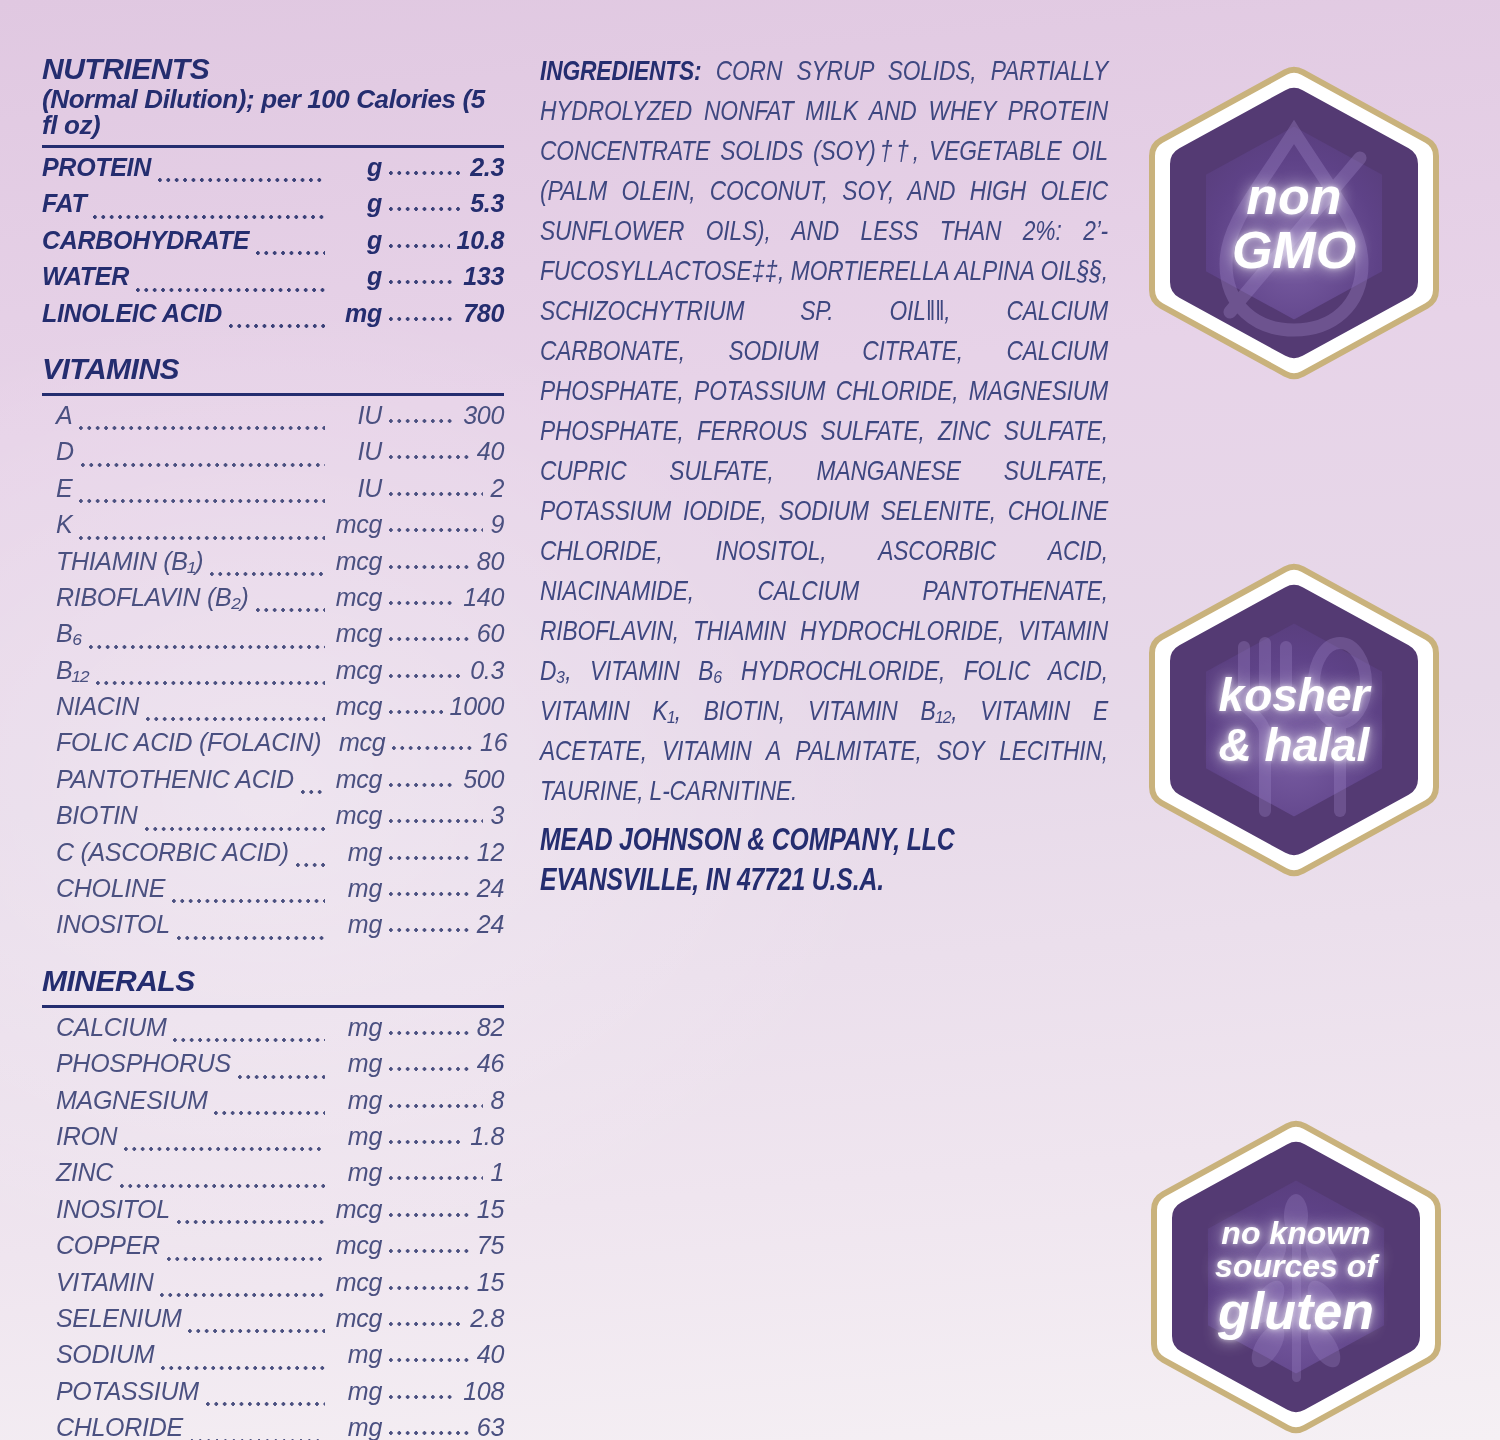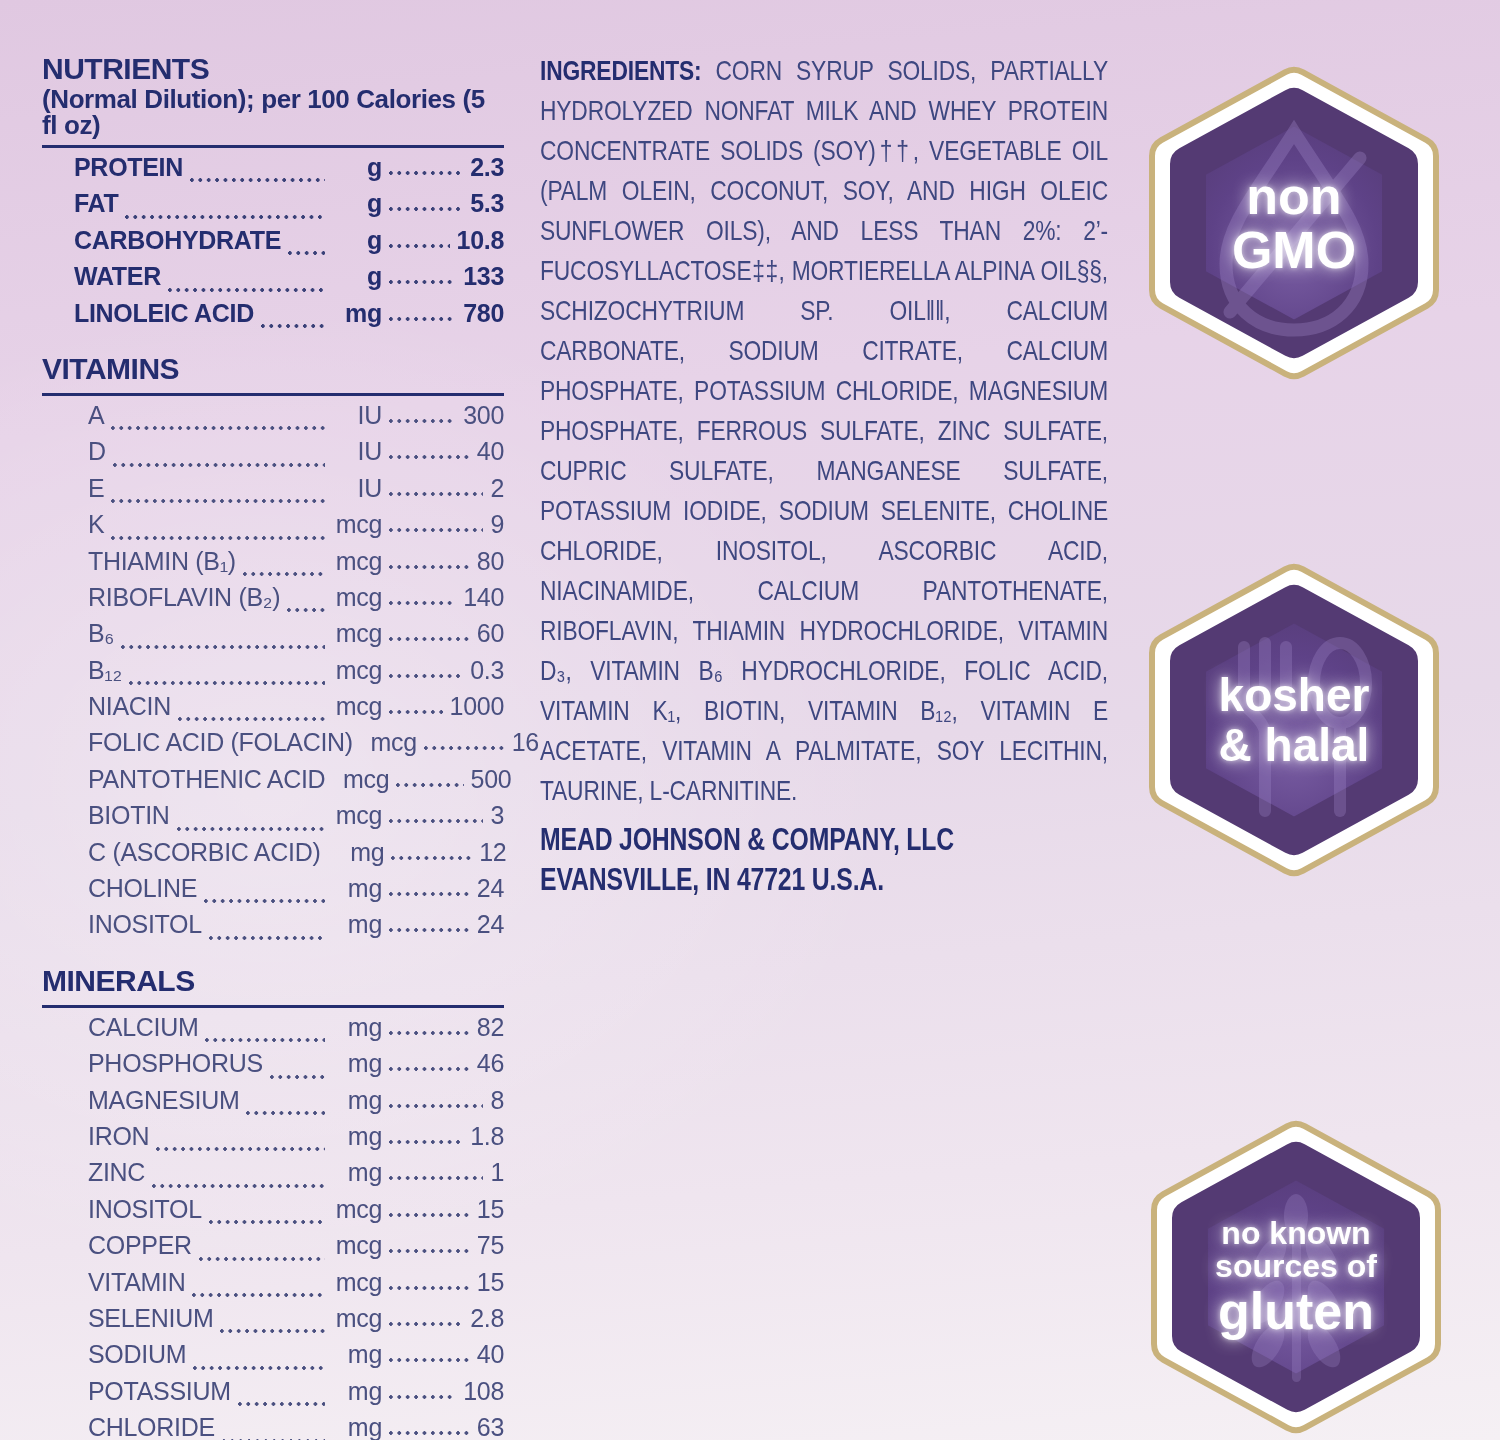--- a/index.html
+++ b/index.html
@@ -12,33 +12,34 @@
     --purple-light:#7a5ea4;
   }
   .page{
     position:relative;
     width:1500px;height:1440px;
     overflow:hidden;
     font-family:"Liberation Sans","DejaVu Sans",sans-serif;
     background:
       radial-gradient(900px 700px at 18% 55%, rgba(255,255,255,0.30), rgba(255,255,255,0) 70%),
       linear-gradient(175deg,#e0c8e1 0%,#e7d3e8 28%,#e7d9e9 52%,#efe5ef 80%,#f5f0f4 100%);
+    font-style: italic;
   }
   
   .col-left{position:absolute;left:42px;top:52px;width:462px;color:var(--navy);}
   .sec-title{font-size:30px;line-height:34px;font-weight:bold;letter-spacing:-0.5px;color:var(--navy);}
   .sec-sub{font-size:26px;line-height:26px;font-weight:bold;letter-spacing:-0.4px;color:var(--navy);}
   .rule{height:3px;background:var(--navy);margin:7px 0 5px 0;}
   .section{margin-top:0;}
   .section + .section{margin-top:17px;}
   .rows{}
   .row{display:flex;align-items:baseline;height:36.4px;font-size:25px;color:var(--slate);letter-spacing:-0.3px;}
   .rows.indent .row{padding-left:14px;}
   .rows.boldrows .row{font-weight:bold;color:var(--navy);}
-  .lbl{white-space:nowrap;margin-left:32px;}
+  .lbl{white-space:nowrap;}
   .dots{flex:1 1 auto;height:4px;align-self:flex-end;margin:0 7px 7px 7px;
     background-image:radial-gradient(circle at 2px 2px,#4a5080 1.6px,rgba(0,0,0,0) 1.9px);
     background-size:8.4px 4px;background-repeat:repeat-x;background-position:left center;}
   .boldrows .dots{background-image:radial-gradient(circle at 2px 2px,#3a4178 1.7px,rgba(0,0,0,0) 2.0px);}
   .rg{flex:0 0 172px;display:flex;align-items:baseline;}
   .unit{flex:0 0 50px;text-align:right;white-space:nowrap;}
   .rg .dots{flex:1 1 auto;}
   .val{white-space:nowrap;text-align:left;}
   
   .col-mid{position:absolute;left:540px;top:50px;width:710px;transform:scaleX(0.80);transform-origin:left top;}

